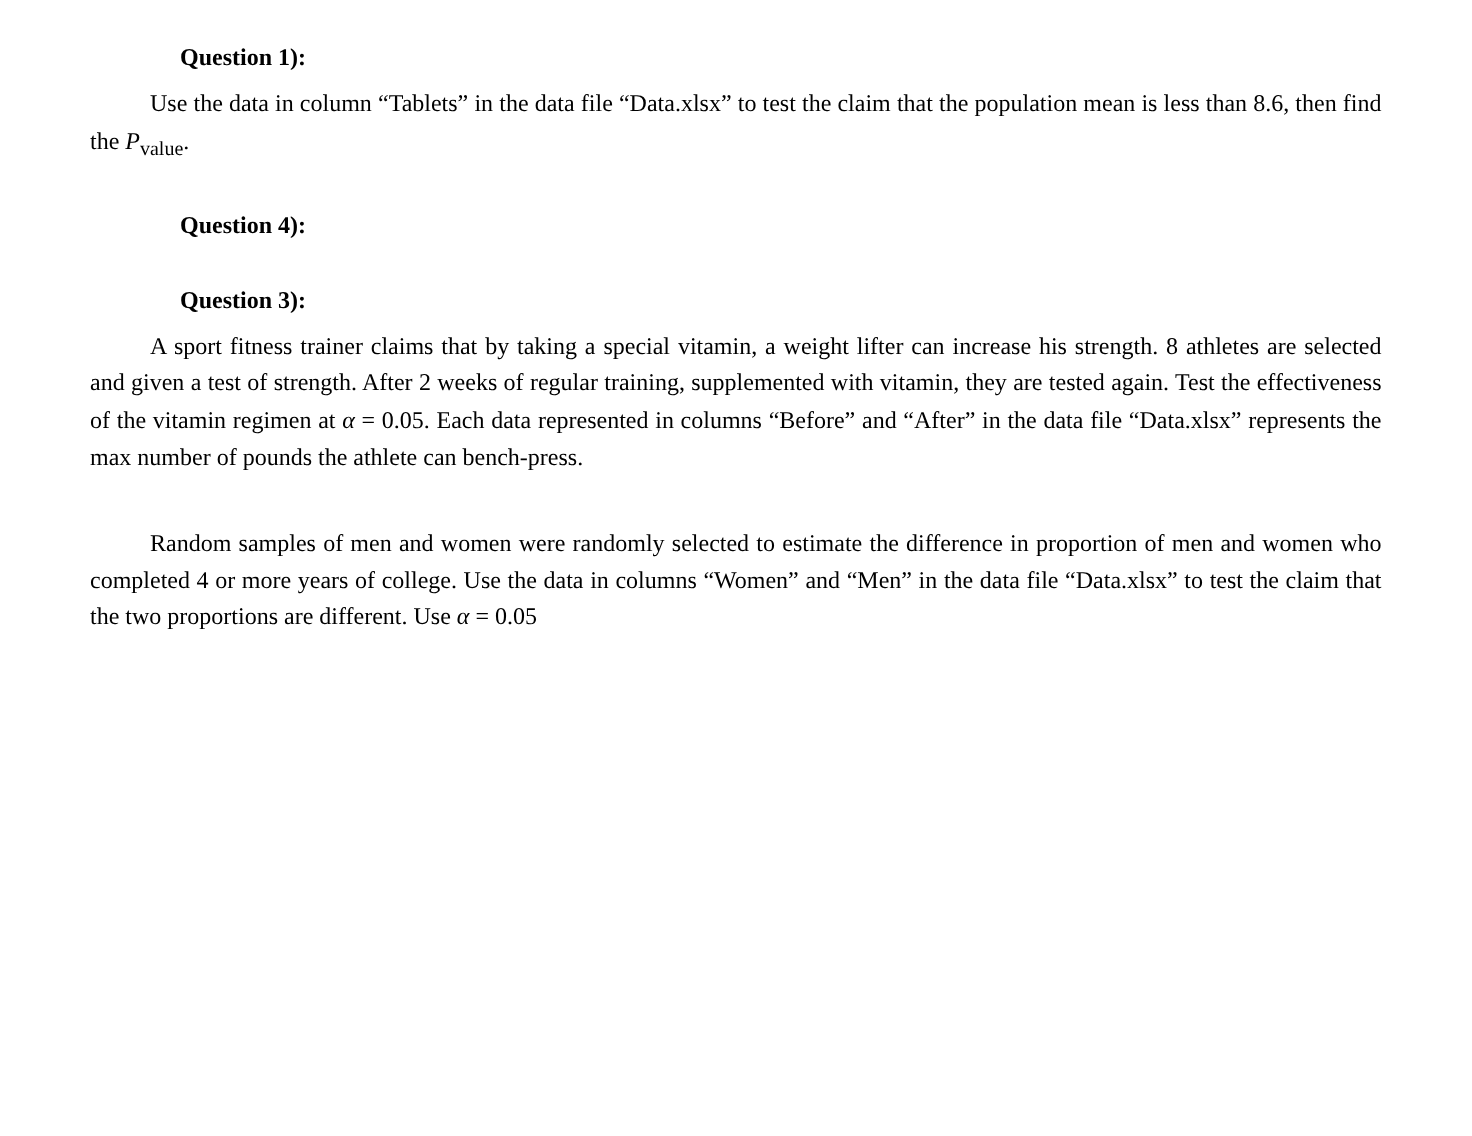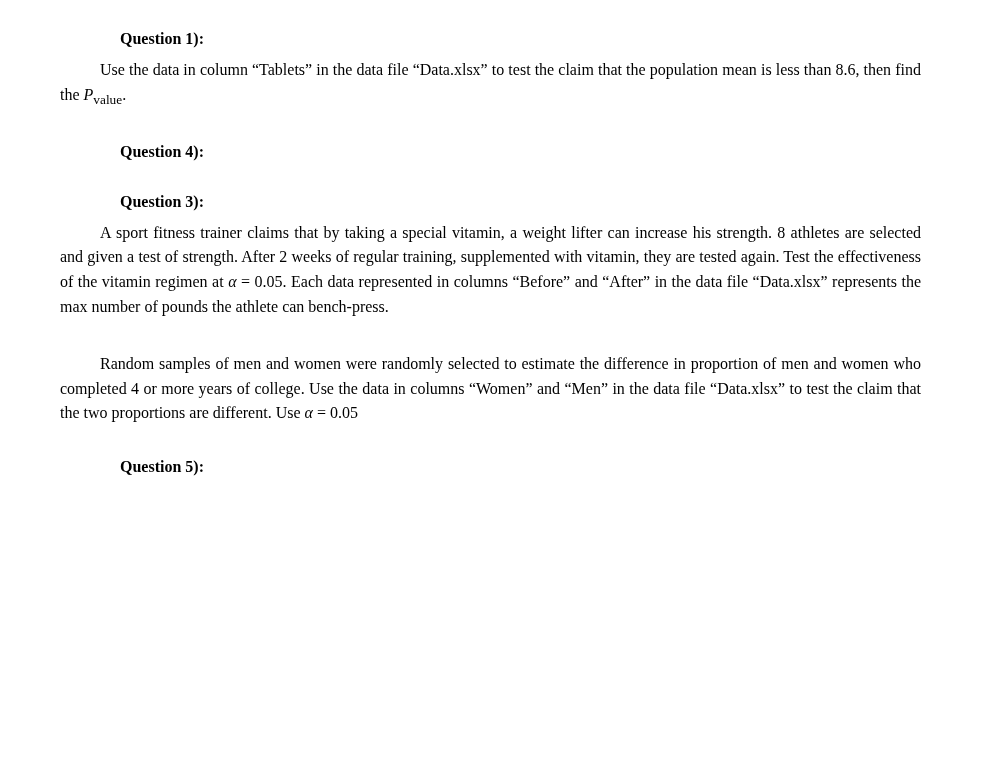--- a/index.html
+++ b/index.html
@@ -59,15 +59,14 @@
       <div class="question-body">
         <p>A sport fitness trainer claims that by taking a special vitamin, a weight lifter can increase his strength.  8 athletes are selected and given a test of strength.  After 2 weeks of regular training, supplemented with vitamin, they are tested again.  Test the effectiveness of the vitamin regimen at <em>α</em> = 0.05.  Each data represented in columns “Before” and “After” in the data file “Data.xlsx” represents the max number of pounds the athlete can bench-press.</p>
       </div>
     </div>
     <div class="question-block">
       <div class="question-body">
         <p>Random samples of men and women were randomly selected to estimate the difference in proportion of men and women who completed 4 or more years of college.  Use the data in columns “Women” and “Men” in the data file “Data.xlsx” to test the claim that the two proportions are different.  Use <em>α</em> = 0.05</p>
       </div>
     </div>
     <div class="question-block">
-      <div class="question-title">Question 5):</div>
     </div>
   </div>
 
 </body></html>

